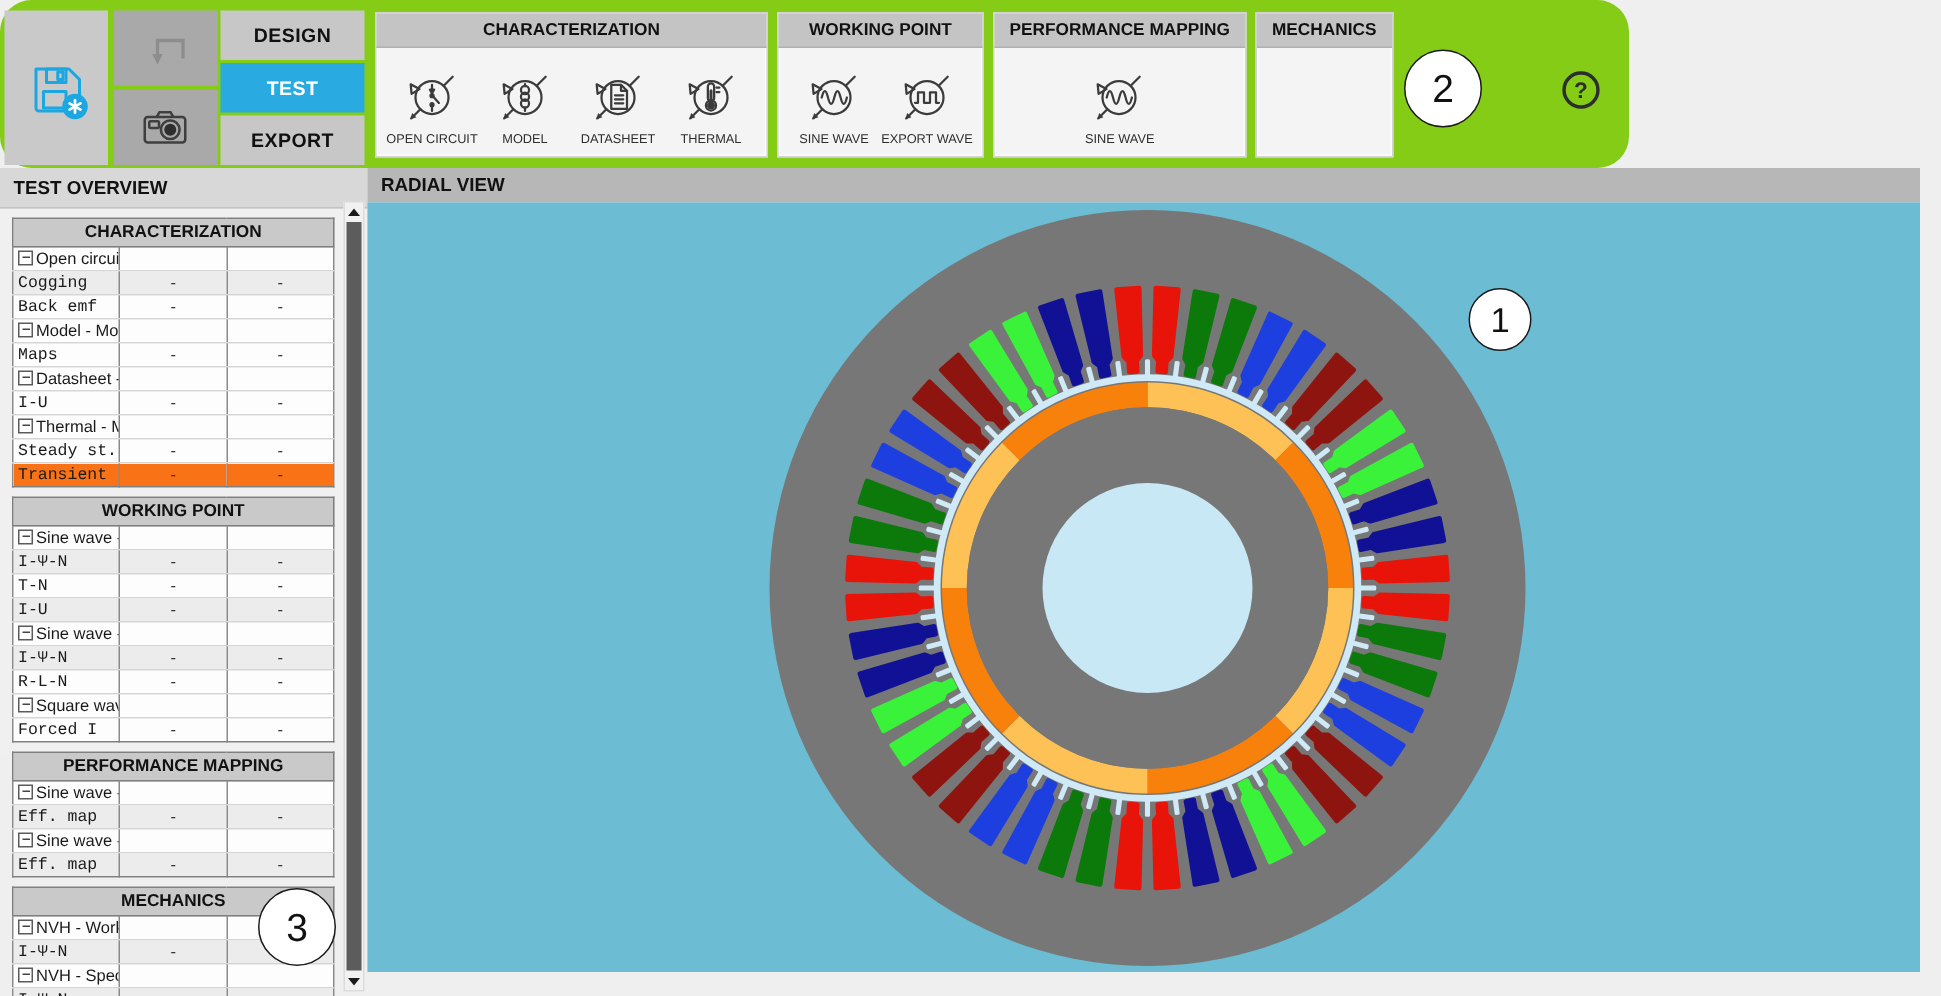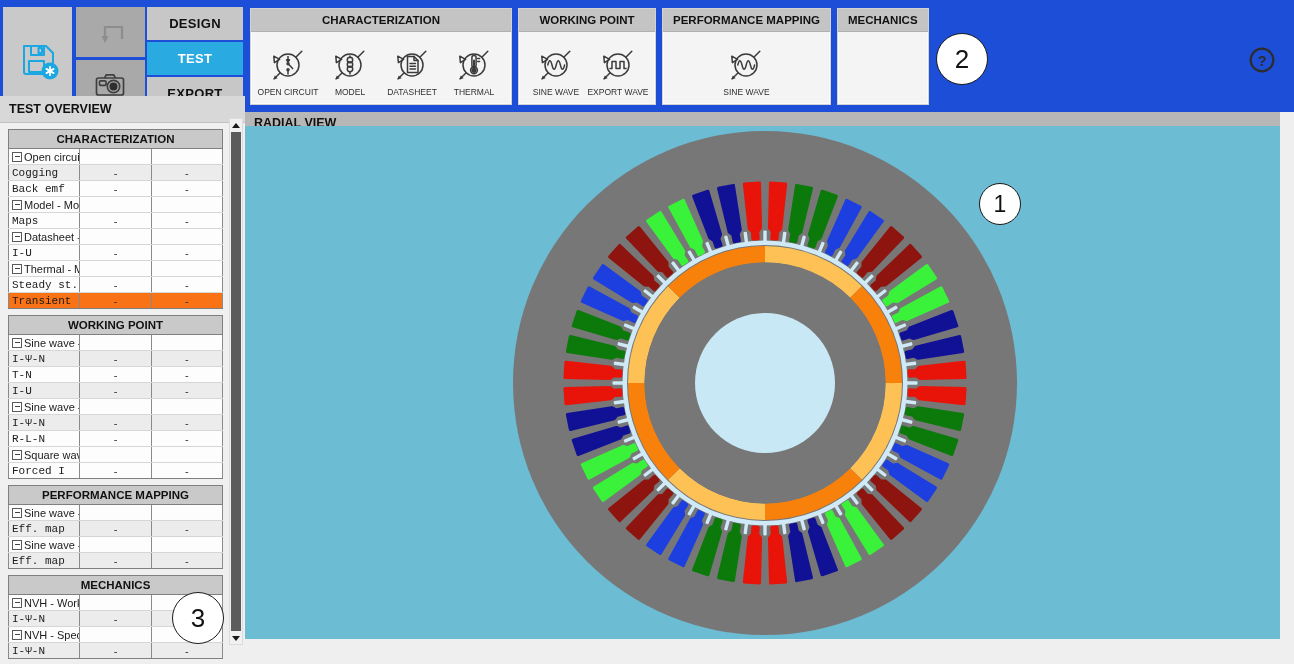--- a/index.html
+++ b/index.html
@@ -1,36 +1,36 @@
 <!DOCTYPE html>
 <html><head>
 <meta charset="utf-8">
 <style>
   html,body{margin:0;padding:0;background:#efefef;font-family:"Liberation Sans",sans-serif;}
   .app{position:relative;width:1294px;height:664px;background:#efefef;overflow:hidden;}
 
   
-  .toolbar{position:absolute;left:0;top:0;width:1294px;height:112px;background:#1d4ed8;}
+  .toolbar{position:absolute;left:0;top:0;width:1086px;height:112px;background:#84cc16;border-radius:21px;}
   .save-panel{position:absolute;left:3px;top:7px;width:69px;height:103px;background:#c9c9c9;display:flex;align-items:center;justify-content:center;}
   .sq-btn{position:absolute;left:76px;width:69px;background:#a9a9a9;border:none;display:flex;align-items:center;justify-content:center;cursor:pointer;padding:0;}
   #btn-import{top:7px;height:50px;}
   #btn-camera{top:60px;height:50px;}
   .tabs{position:absolute;left:147px;top:7px;width:96px;height:103px;display:flex;flex-direction:column;gap:2px;}
   .tab{flex:1;border:none;background:#c7c7c7;font-family:"Liberation Sans",sans-serif;font-weight:bold;font-size:13px;color:#111;letter-spacing:.3px;cursor:pointer;}
   .tab.active{background:#29abe2;color:#fff;}
   .groups{position:absolute;left:250px;top:8px;height:97px;display:flex;gap:6px;}
   .tool-group{background:#f4f4f4;border:1px solid #d2d2d2;box-shadow:0 0 0 1px #fbfbfb inset;display:flex;flex-direction:column;}
   .tool-group-header{height:22px;background:#c4c4c4;border-bottom:1px solid #b0b0b0;font-weight:bold;font-size:11.5px;color:#111;text-align:center;line-height:22px;padding:0 10px;white-space:nowrap;}
   .tool-group-body{flex:1;display:flex;align-items:center;justify-content:center;padding:2px 6px 0 6px;}
   .tool-btn{width:62px;background:transparent;border:none;display:flex;flex-direction:column;align-items:center;cursor:pointer;padding:2px 0 0 0;}
   .tool-btn .lbl{font-size:8.5px;color:#2e2e2e;white-space:nowrap;margin-top:-1px;font-family:"Liberation Sans",sans-serif;}
   .help-btn{position:absolute;right:16px;top:45px;width:32px;height:32px;border:none;background:transparent;cursor:pointer;padding:0;}
 
   
-  .sidebar{position:absolute;left:0;top:96px;width:245px;height:392px;background:#f0f0f0;}
+  .sidebar{position:absolute;left:0;top:112px;width:245px;height:392px;background:#f0f0f0;}
   .sidebar-title{height:26px;background:#d8d8d8;border-bottom:1px solid #c2c2c2;font-weight:bold;font-size:12.5px;color:#111;line-height:26px;padding-left:9px;}
   .sections{position:absolute;left:8px;top:33px;width:215px;}
   table.sec{border-collapse:collapse;width:215px;margin-bottom:6px;table-layout:fixed;background:#fff;}
   table.sec th{background:#c9c9c9;border:1px solid #7f7f7f;font-size:11.5px;font-weight:bold;color:#111;height:18px;text-align:center;padding:0;}
   table.sec td{border-left:1px solid #8a8a8a;border-right:1px solid #8a8a8a;border-top:1px solid #d6d6d6;border-bottom:1px solid #d6d6d6;font-size:11px;color:#1a1a1a;height:15px;padding:0 3px;white-space:nowrap;overflow:hidden;}
   table.sec tr td:first-child{width:121px;}
   table.sec tr td:nth-child(2),table.sec tr td:nth-child(3){width:42px;text-align:center;color:#333;}
   table.sec tr:last-child td{border-bottom:1px solid #7f7f7f;}
   td.child-label{padding-left:18px;font-family:Liberation Mono, monospace;}
   .minusbox{display:inline-block;width:8px;height:8px;border:1px solid #5a5a5a;position:relative;margin-right:2px;vertical-align:-1px;background:#fff;}
@@ -38,21 +38,21 @@
   .vscroll{position:absolute;left:229px;top:22px;width:14px;height:527px;background:#f1f1f1;border:1px solid #dcdcdc;box-sizing:border-box;}
   .scroll-arrow{position:absolute;left:0;width:12px;height:12px;display:flex;align-items:center;justify-content:center;cursor:pointer;}
   .arrow-up{top:0;}
   .arrow-down{bottom:0;}
   .tri-up{width:0;height:0;border-left:4px solid transparent;border-right:4px solid transparent;border-bottom:5px solid #1a1a1a;}
   .tri-down{width:0;height:0;border-left:4px solid transparent;border-right:4px solid transparent;border-top:5px solid #1a1a1a;}
   .scroll-thumb{position:absolute;left:1px;top:13px;width:10px;height:499px;background:#5c5c5c;cursor:grab;}
 
   
   .main{position:absolute;left:245px;top:112px;width:1035px;height:536px;}
-  .canvas-title{height:14px;background:#b7b7b7;font-weight:bold;font-size:12.5px;color:#111;line-height:23px;padding-left:9px;}
+  .canvas-title{height:23px;background:#b7b7b7;font-weight:bold;font-size:12.5px;color:#111;line-height:23px;padding-left:9px;}
   .canvas{position:relative;width:1035px;height:513px;background:#6cbcd4;overflow:hidden;}
   .canvas svg{position:absolute;left:0;top:0;}
 
   
   .annotation{position:absolute;background:#fff;border:1.6px solid #1a1a1a;border-radius:50%;display:flex;align-items:center;justify-content:center;font-size:26px;color:#111;z-index:20;box-sizing:border-box;}
   .c1{left:734px;top:57px;width:42px;height:42px;font-size:23px;}
   .c2{left:936px;top:33px;width:52px;height:52px;}
   .c3{left:172px;top:592px;width:52px;height:52px;}
 </style>
 </head>

